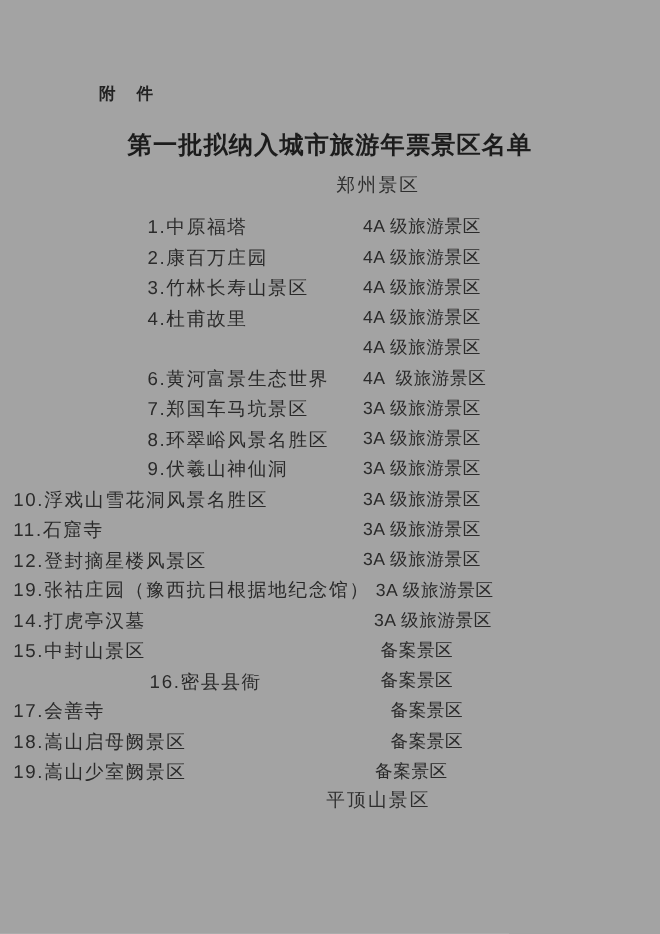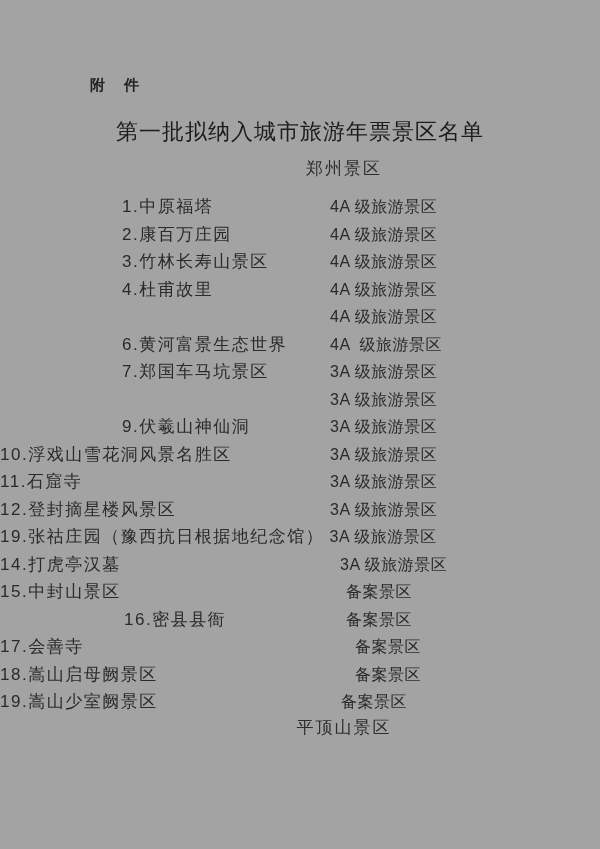--- a/index.html
+++ b/index.html
@@ -27,21 +27,21 @@
     white-space: pre;
   }
   .page-title {
     position: absolute;
     top: 117px;
     left: 0;
     width: 100%;
     text-align: center;
     font-family: "Liberation Serif", "DejaVu Serif", serif;
     font-size: 22px;
-    font-weight: normal;
+    font-weight: bold;
     letter-spacing: 1px;
     color: #1c1c1c;
   }
   .section-heading {
     position: absolute;
     left: 0;
     width: 100%;
     text-align: center;
     font-size: 17px;
     letter-spacing: 2px;
@@ -54,20 +54,21 @@
     position: absolute;
     top: 193px;
     left: 0;
     width: 100%;
   }
   .row {
     position: relative;
     height: 27.5px;
     line-height: 27.5px;
     white-space: nowrap;
+    padding-left: 12px;
   }
   .name {
     display: inline-block;
     font-size: 17px;
     letter-spacing: 1.5px;
     color: #2a2a2a;
   }
   
   .row:nth-child(-n+9) .name { margin-left: 122px; }
   .row:nth-child(16) .name { margin-left: 124px; }
@@ -125,20 +126,21 @@
     </div>
     <div class="row">
       <span class="name">6.黄河富景生态世界</span>
       <span class="rating">4A  级旅游景区</span>
     </div>
     <div class="row">
       <span class="name">7.郑国车马坑景区</span>
       <span class="rating">3A 级旅游景区</span>
     </div>
     <div class="row">
+      <span class="name">8.环翠峪风景名胜区</span>
       <span class="rating">3A 级旅游景区</span>
     </div>
     <div class="row">
       <span class="name">9.伏羲山神仙洞</span>
       <span class="rating">3A 级旅游景区</span>
     </div>
     <div class="row">
       <span class="name">10.浮戏山雪花洞风景名胜区</span>
       <span class="rating">3A 级旅游景区</span>
     </div>

